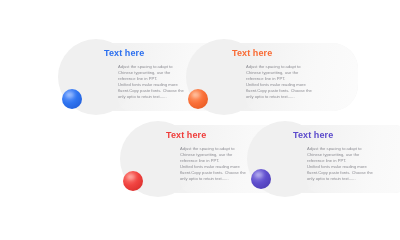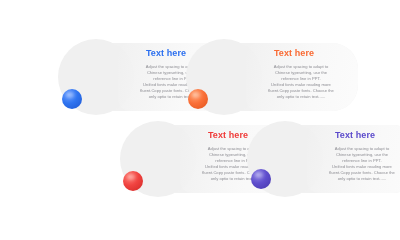--- a/index.html
+++ b/index.html
@@ -22,21 +22,20 @@
     height: 225px;
     background: #ffffff;
     overflow: hidden;
   }
 
   
   .card {
     position: absolute;
     width: 172px;
     height: 76px;
-    text-align: center;
   }
 
   
   .card-panel {
     position: absolute;
     left: 28px;
     top: 4px;
     width: 144px;
     height: 68px;
     background: #f1f1f1;

